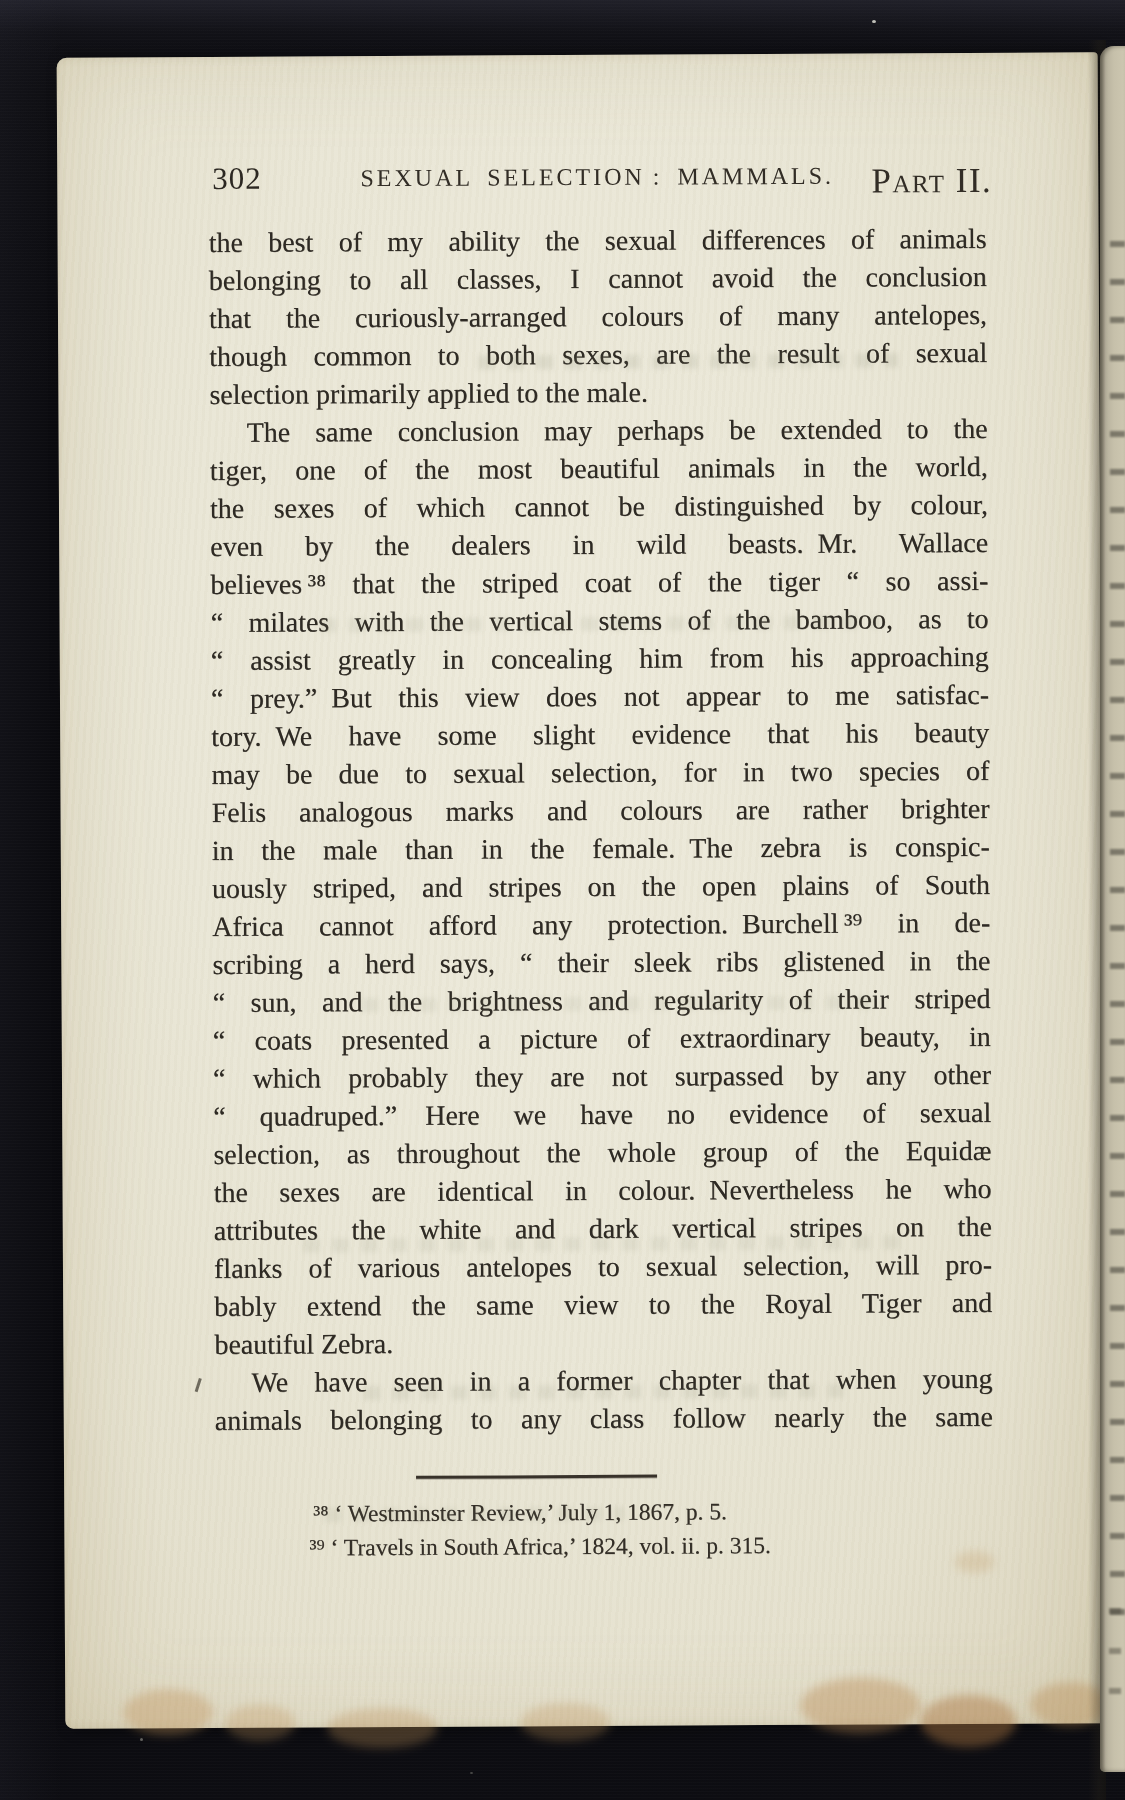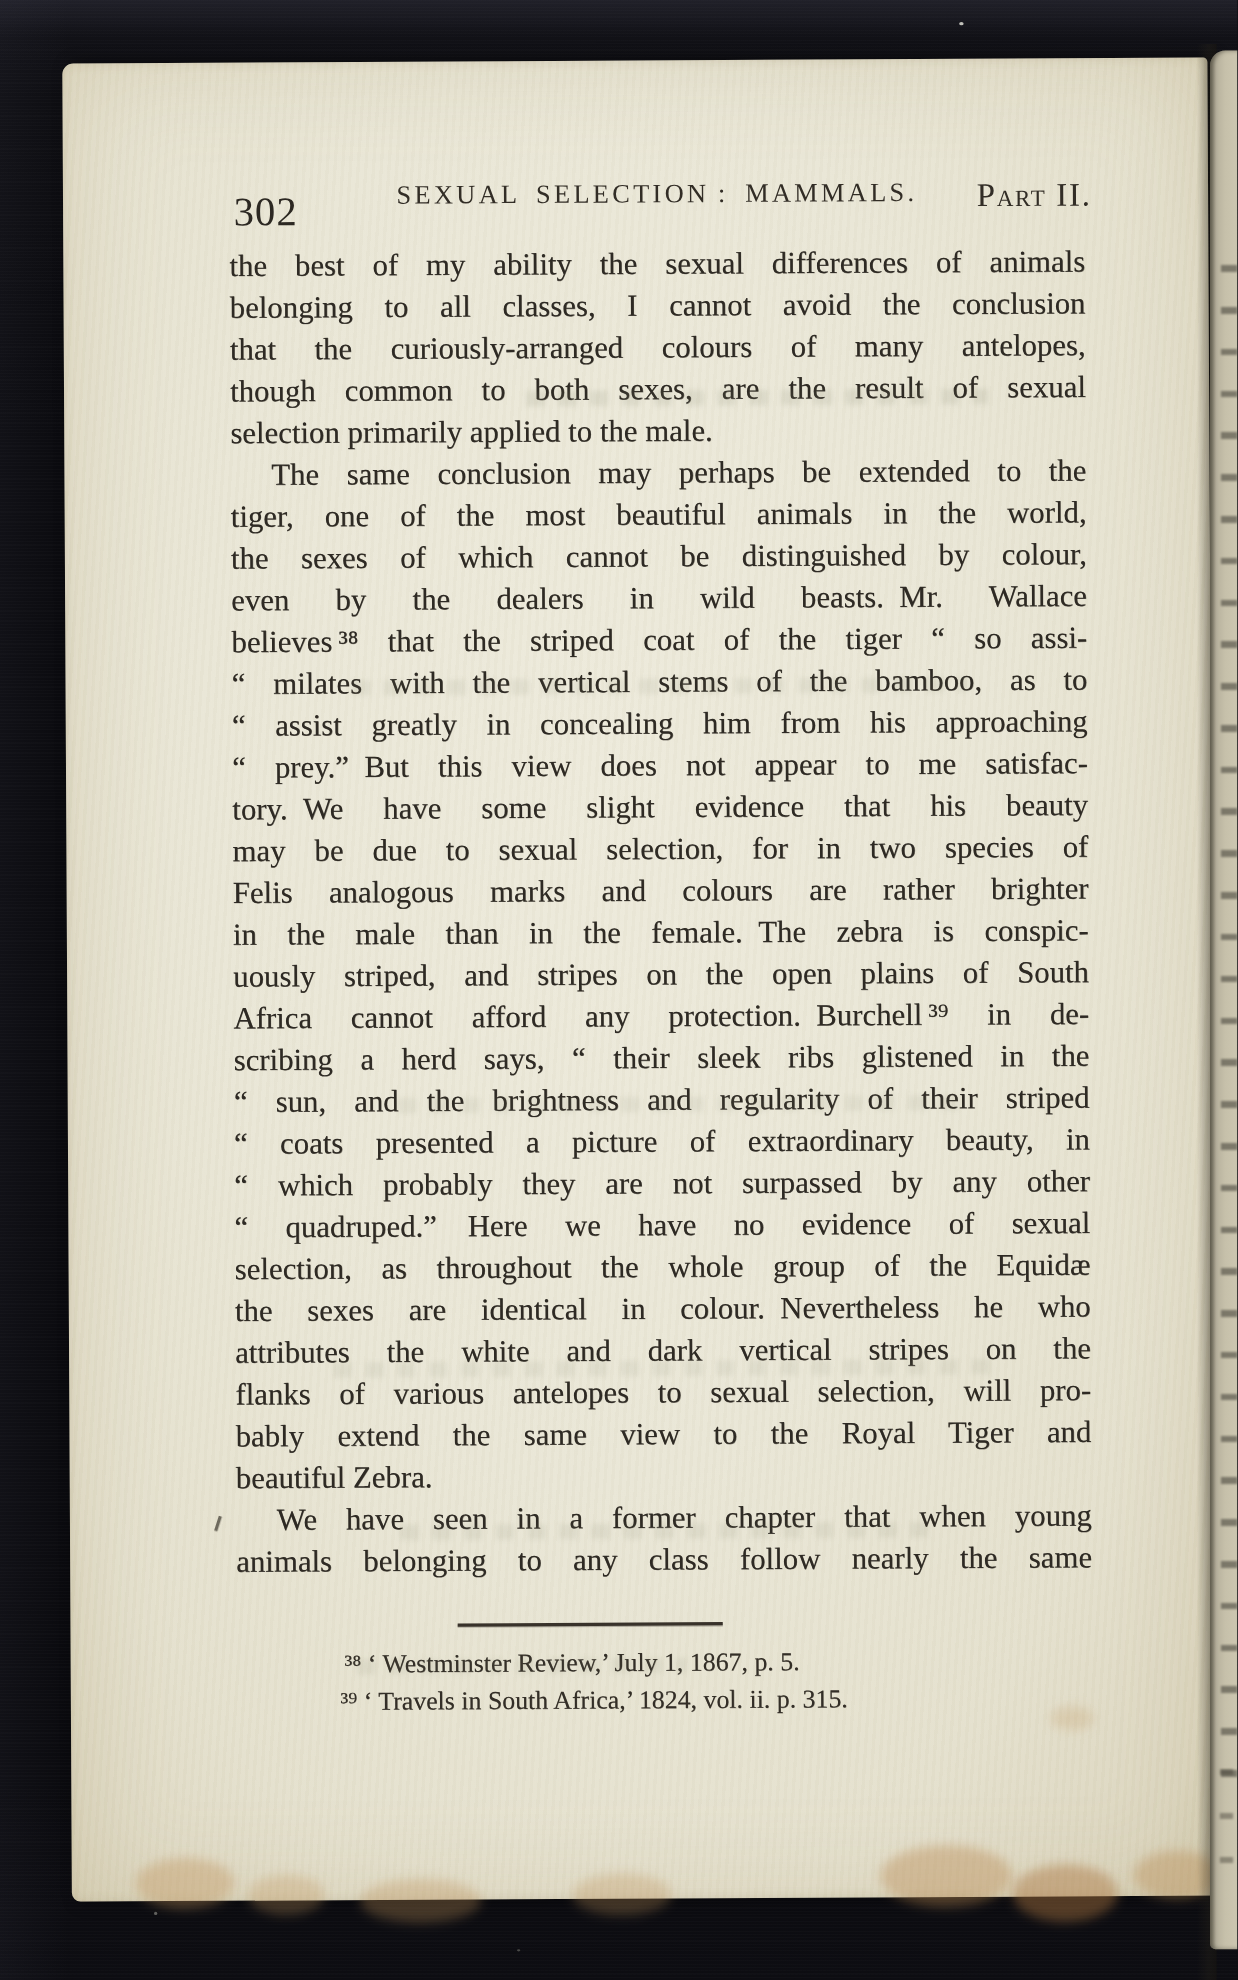--- a/index.html
+++ b/index.html
@@ -18,24 +18,24 @@
   
   .page{position:absolute;left:61px;top:55px;width:1041px;height:1671px;
        background:radial-gradient(ellipse at 46% 38%, #edeadb 0%, #e9e6d6 45%, #e4e0cd 74%, #dcd6bf 92%, #d3ccb2 100%);
        border-radius:10px 4px 4px 8px;
        box-shadow: inset 0 0 90px rgba(168,148,100,0.22), inset 0 0 10px rgba(130,110,70,0.18),
                    6px 0 14px rgba(0,0,0,0.55);
        transform:rotate(-0.3deg);transform-origin:50% 50%;}
   .grain{position:absolute;inset:0;border-radius:inherit;
        background:repeating-linear-gradient(94deg, rgba(160,150,110,0.035) 0 3px, rgba(255,255,255,0.03) 3px 7px);}
   .header{position:absolute;left:151px;top:104px;width:778px;height:42px;}
-  .pagenum{position:absolute;left:4px;top:11px;font-size:37px;letter-spacing:1px;color:#2c2822;}
+  .pagenum{position:absolute;left:4px;top:0;font-size:31px;letter-spacing:1px;color:#2c2822;}
   .running-title{position:absolute;left:0;right:0;top:5px;text-align:center;font-size:24px;
        letter-spacing:3px;color:#322d26;word-spacing:6px;}
-  .part-label{position:absolute;right:-6px;top:4px;font-size:30px;font-variant:small-caps;
+  .part-label{position:absolute;right:-6px;top:4px;font-size:35px;font-variant:small-caps;
        letter-spacing:1.5px;color:#322d26;margin-left:40px;}
 
   .textblock{position:absolute;left:151px;top:167px;width:778px;}
   .line{height:38px;line-height:38px;font-size:28px;color:#2e2a24;
        text-align:justify;text-align-last:justify;white-space:nowrap;
        text-shadow:0.3px 0.3px 0.6px rgba(44,38,30,0.55);}
   .line.end{text-align-last:left;}
   .line.indent{text-indent:37px;}
 
   .fn-rule{position:absolute;left:352px;top:1420px;width:241px;height:3px;background:#38322a;

